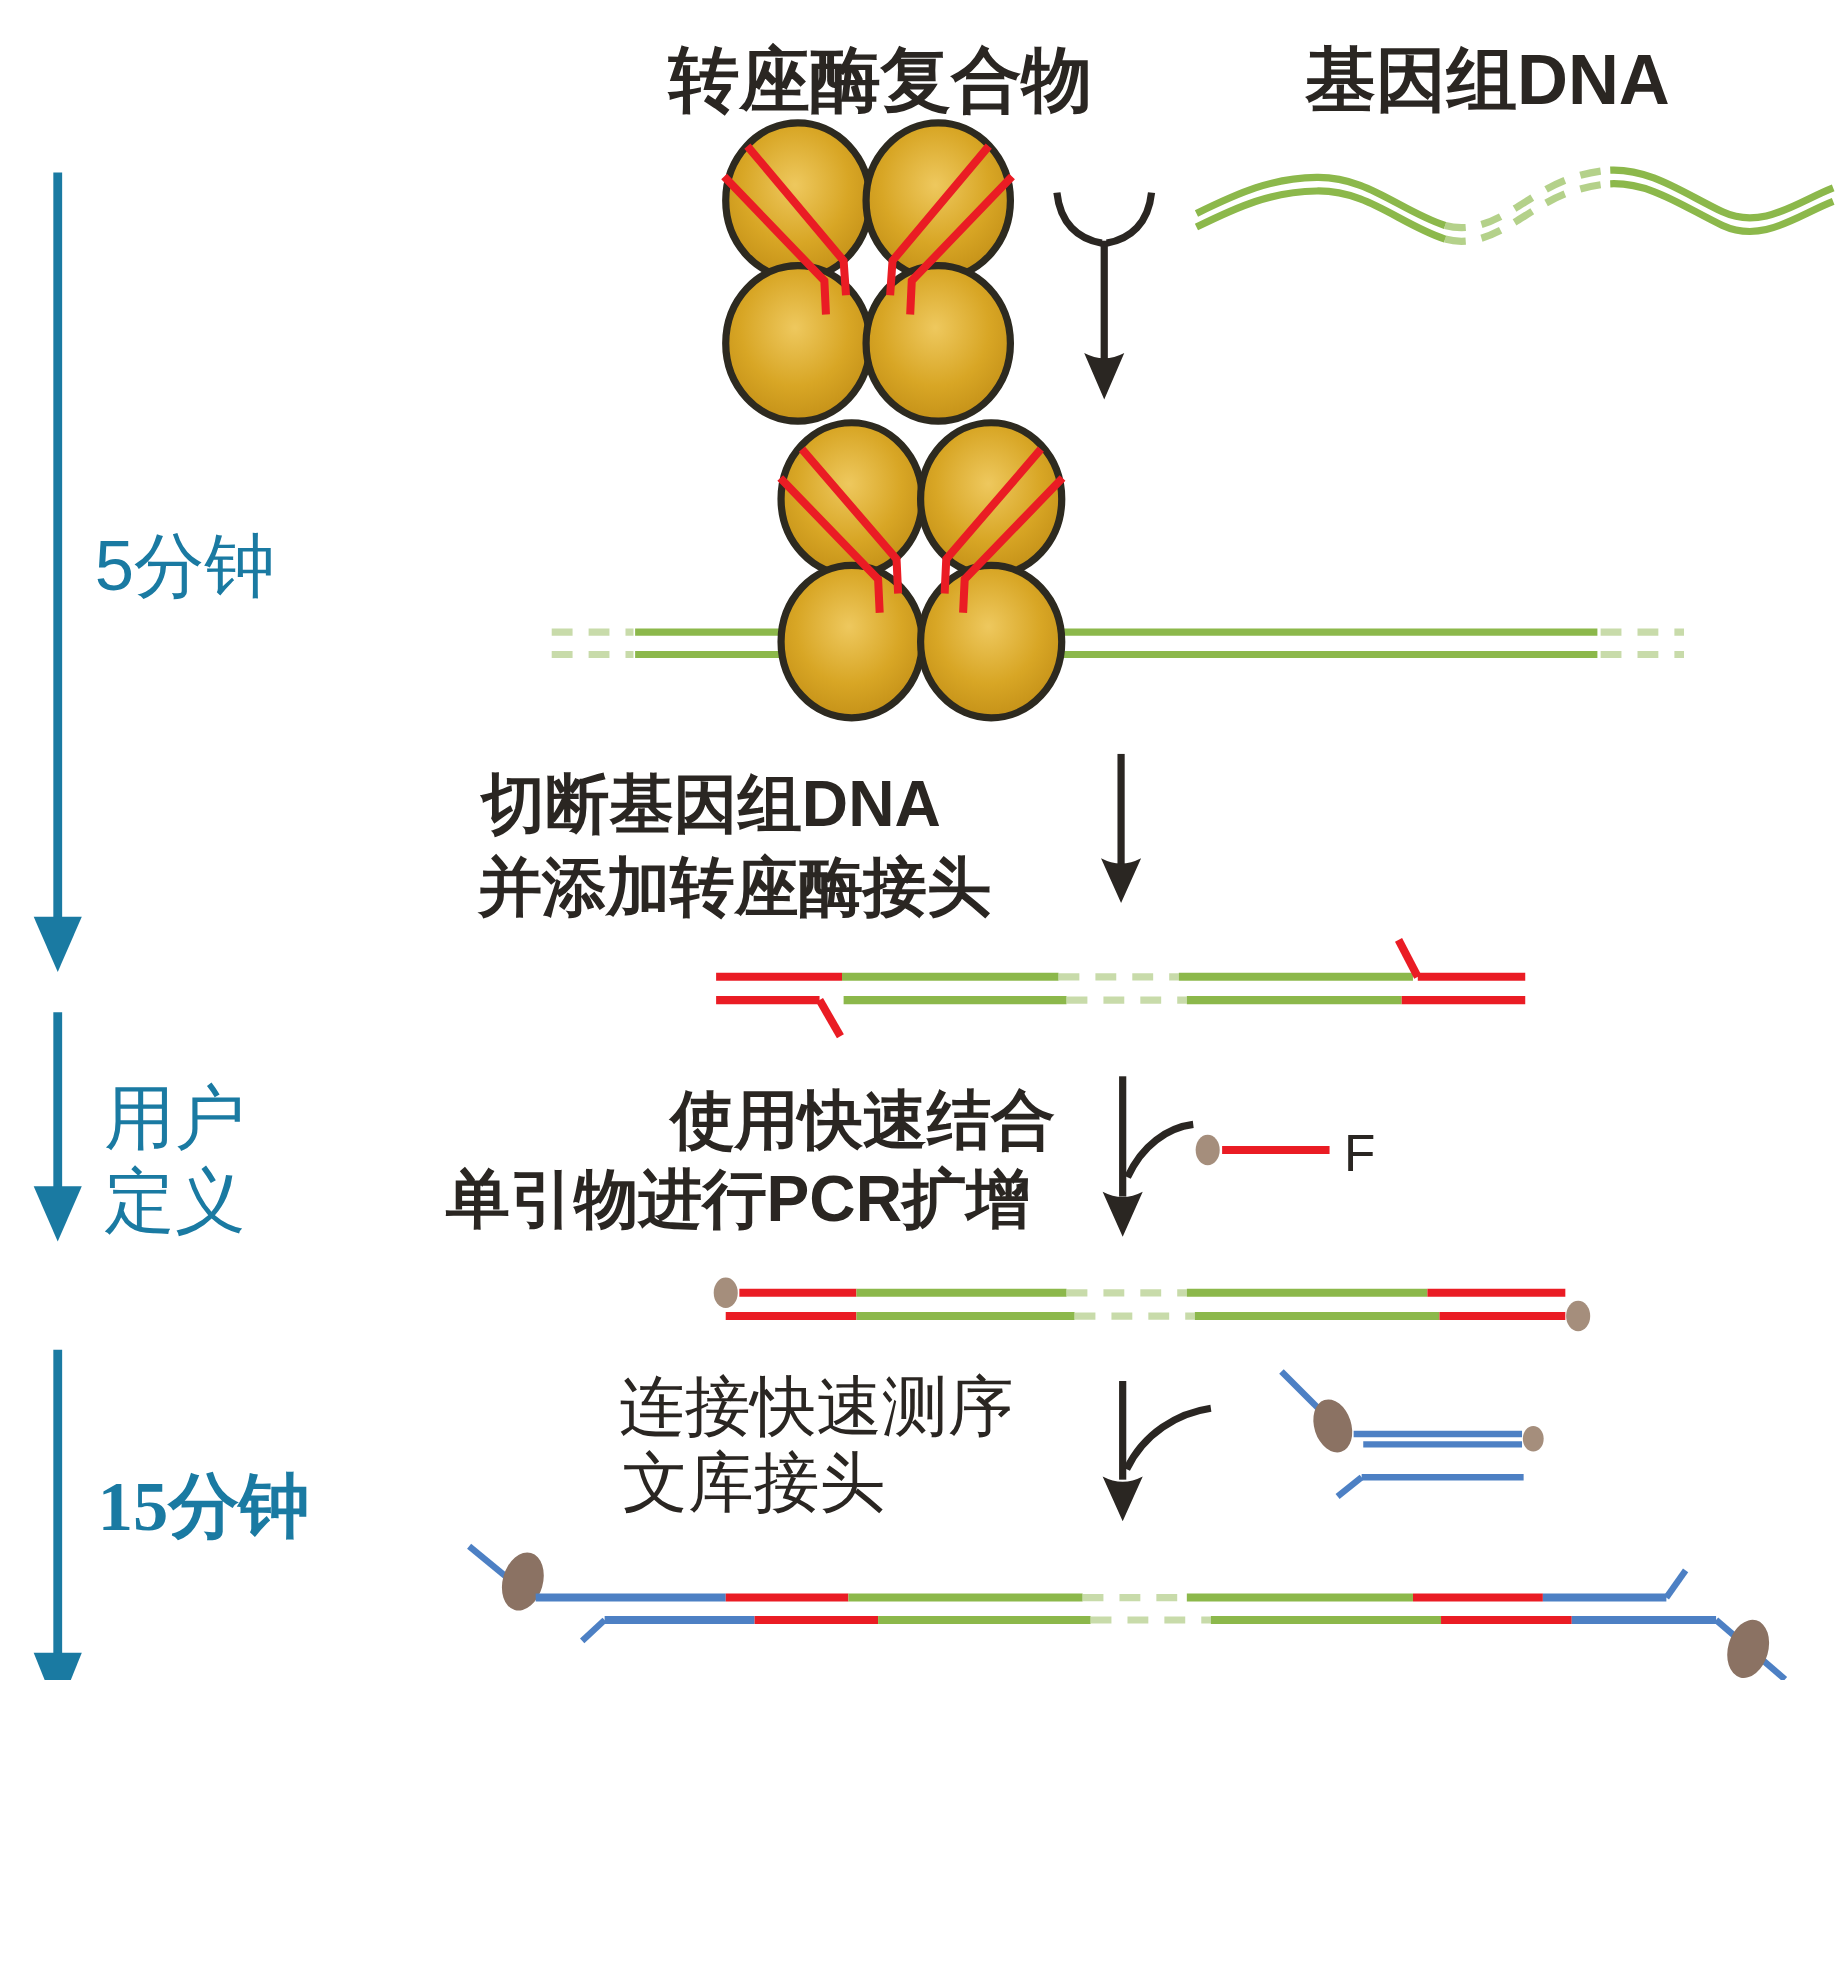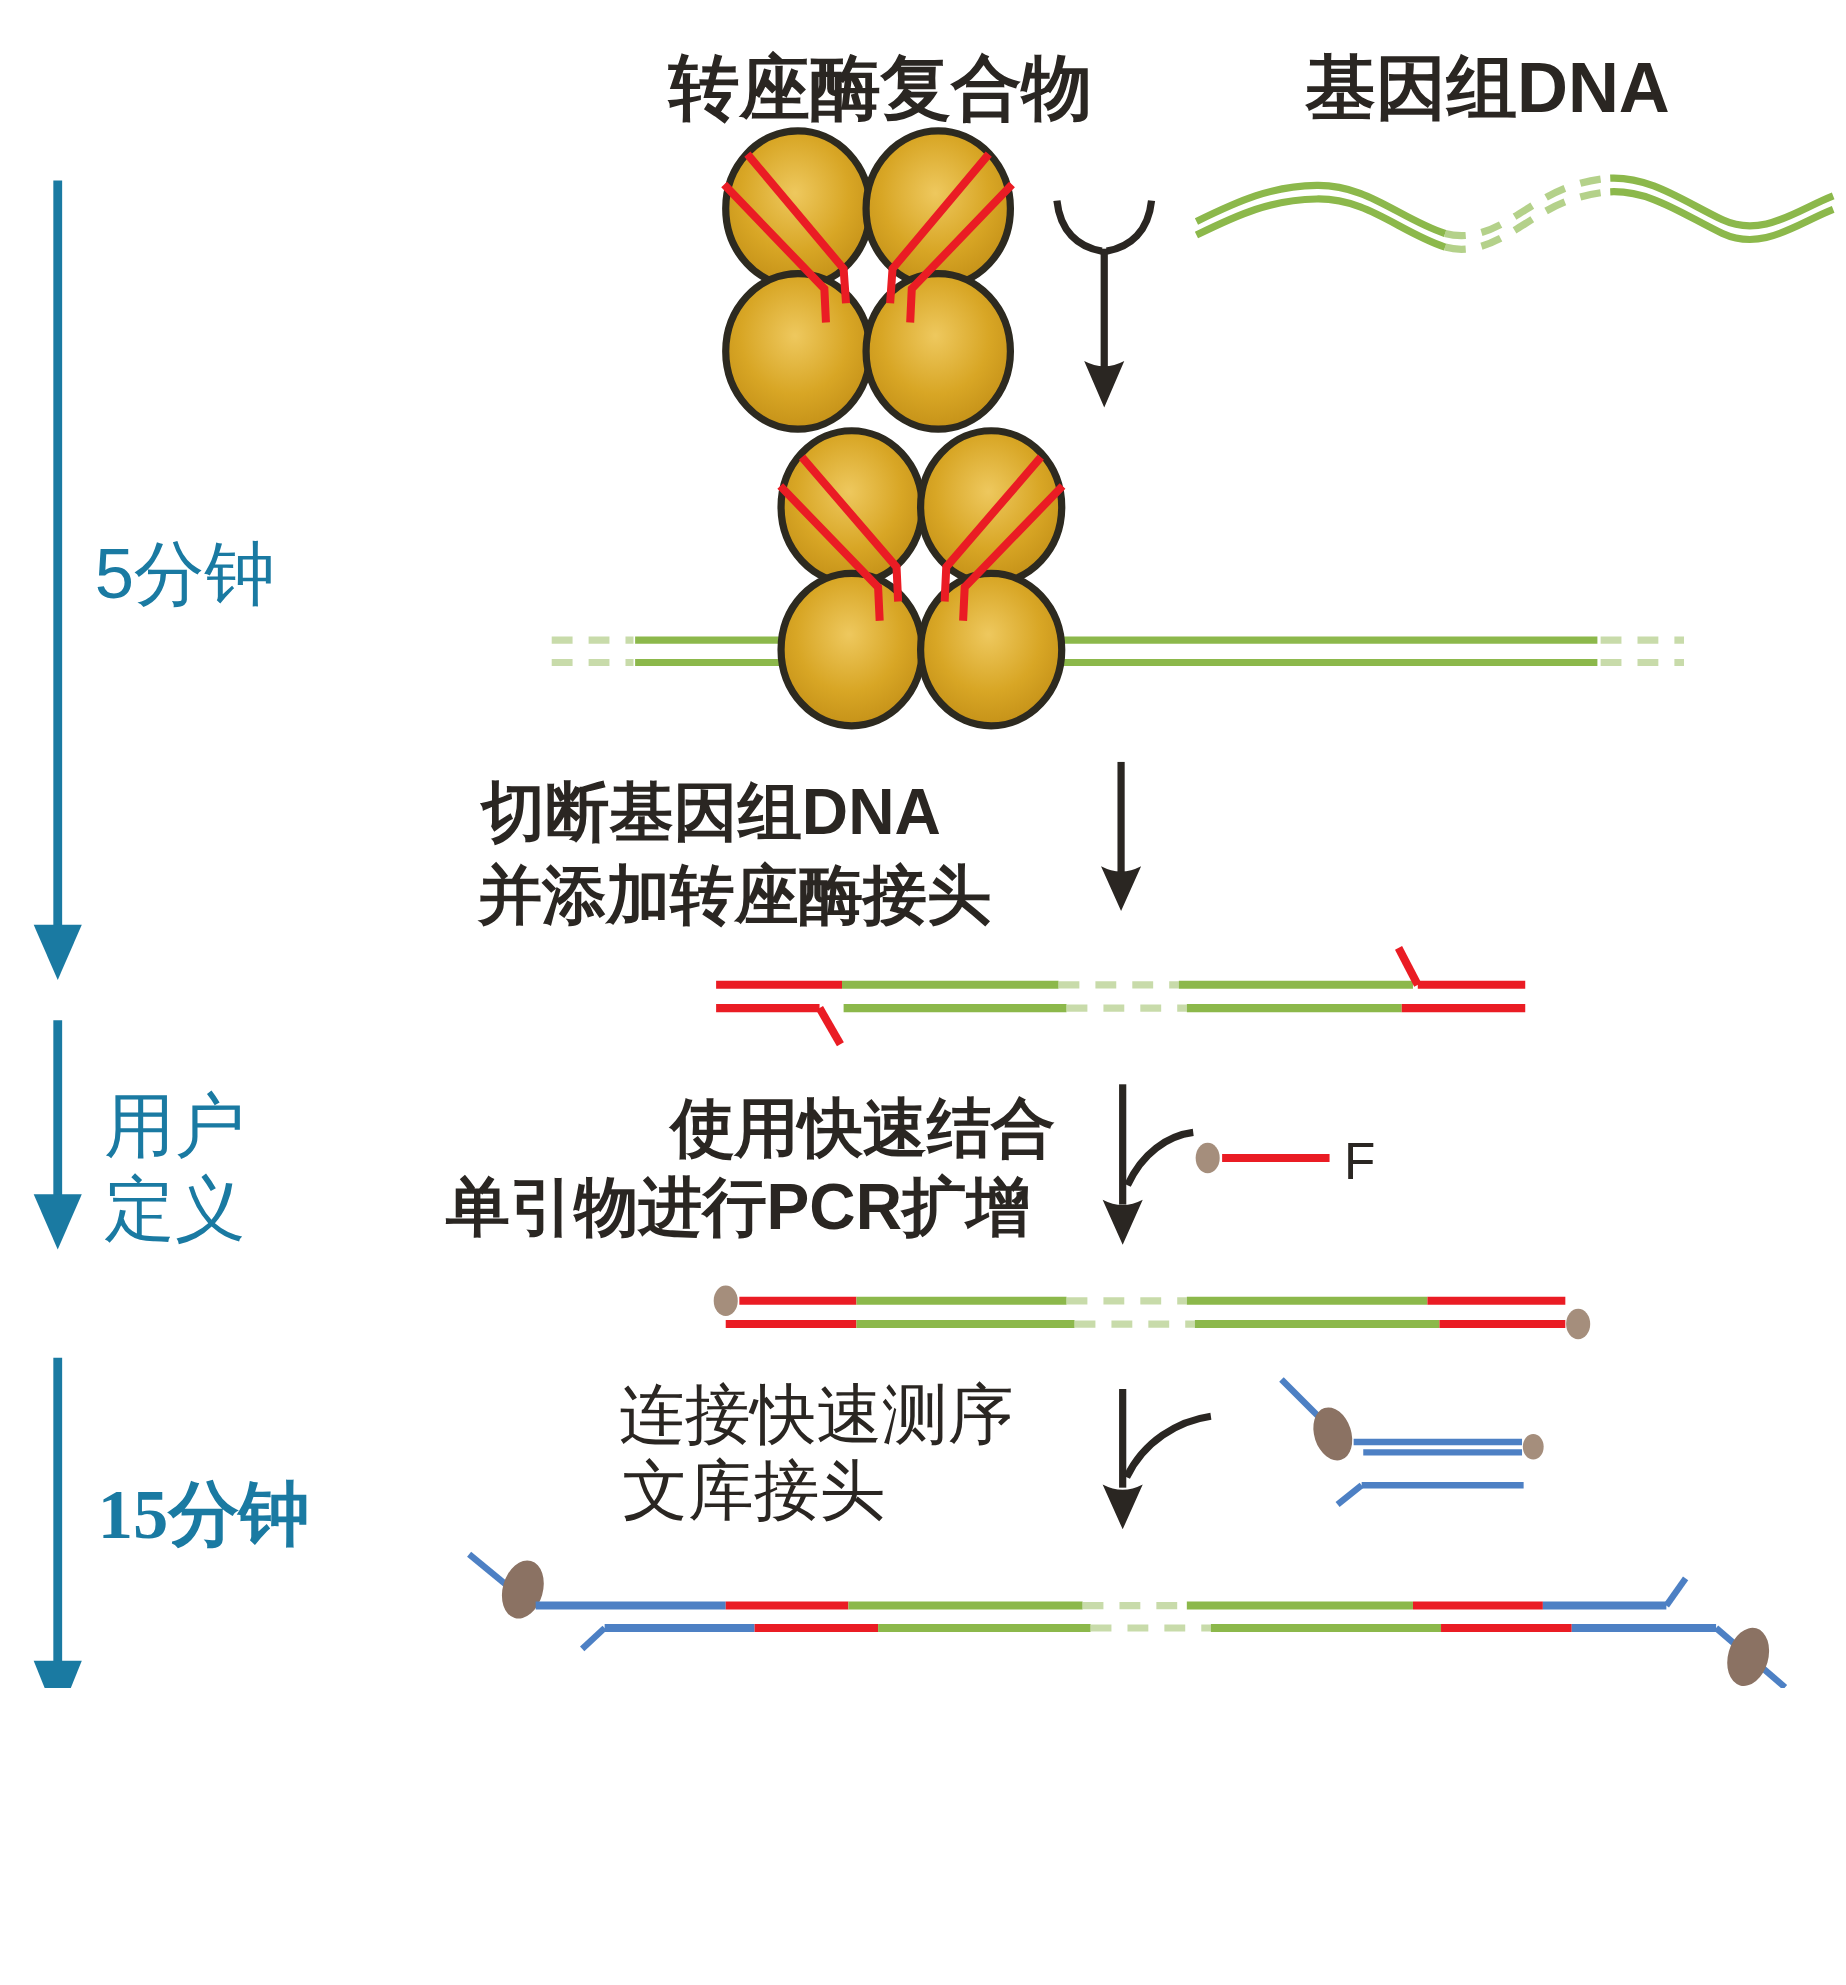--- a/index.html
+++ b/index.html
@@ -9,21 +9,21 @@
     --dna-green-faded:#b5cf8e;
     --adapter-red:#ea1c24;
     --lib-blue:#4d80c4;
     --gold:#d4a11f;
     --gold-outline:#2d2a20;
     --motor-brown:#8b7263;
     --taupe:#a58e7c;
     --bg:#ffffff;
   }
   html,body{margin:0;padding:0;background:#fff;}
-  .canvas{position:relative;width:1846px;height:1680px;background:var(--bg);overflow:hidden;margin-top:8px;}
+  .canvas{position:relative;width:1846px;height:1680px;background:var(--bg);overflow:hidden;}
   svg{position:absolute;left:0;top:0;}
   .cjk-sans{font-family:"Liberation Sans","DejaVu Sans",sans-serif;}
   .cjk-serif{font-family:"Liberation Serif","DejaVu Serif",serif;}
   text.black-label{fill:var(--arrow-black);font-weight:600;}
   text.teal-label{fill:var(--timeline-blue);font-weight:500;}
   .tl-stroke{stroke:var(--timeline-blue);stroke-width:11;fill:none;}
   .tl-head{fill:var(--timeline-blue);stroke:none;}
   .blk{stroke:var(--arrow-black);stroke-width:9;fill:none;}
   .blk-head{fill:var(--arrow-black);stroke:none;}
   .green{stroke:var(--dna-green);stroke-width:9;fill:none;}

